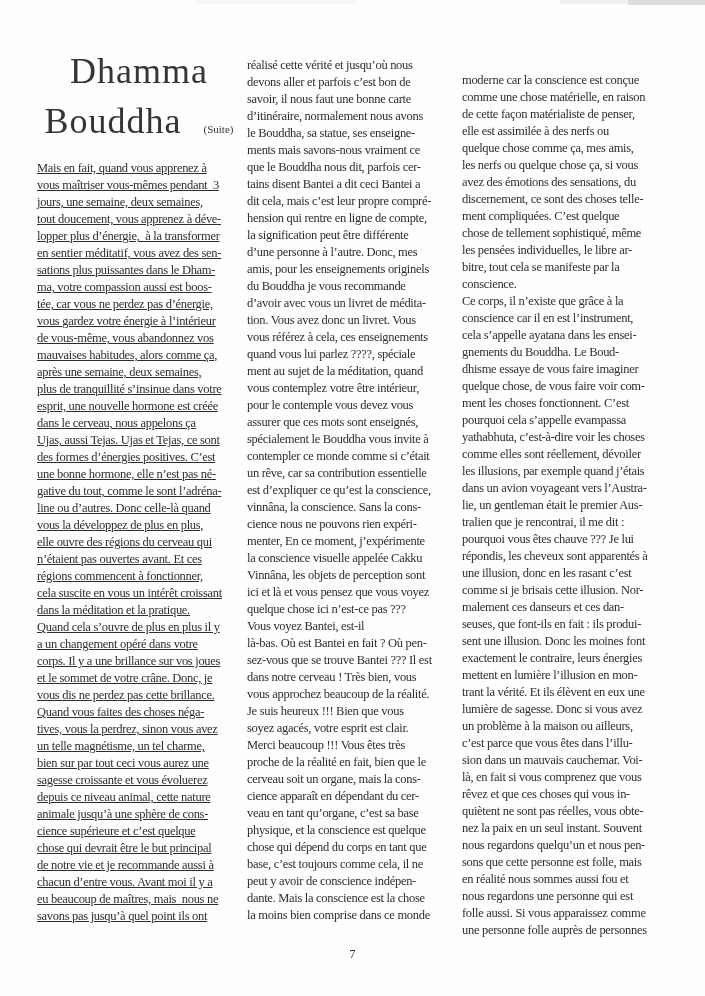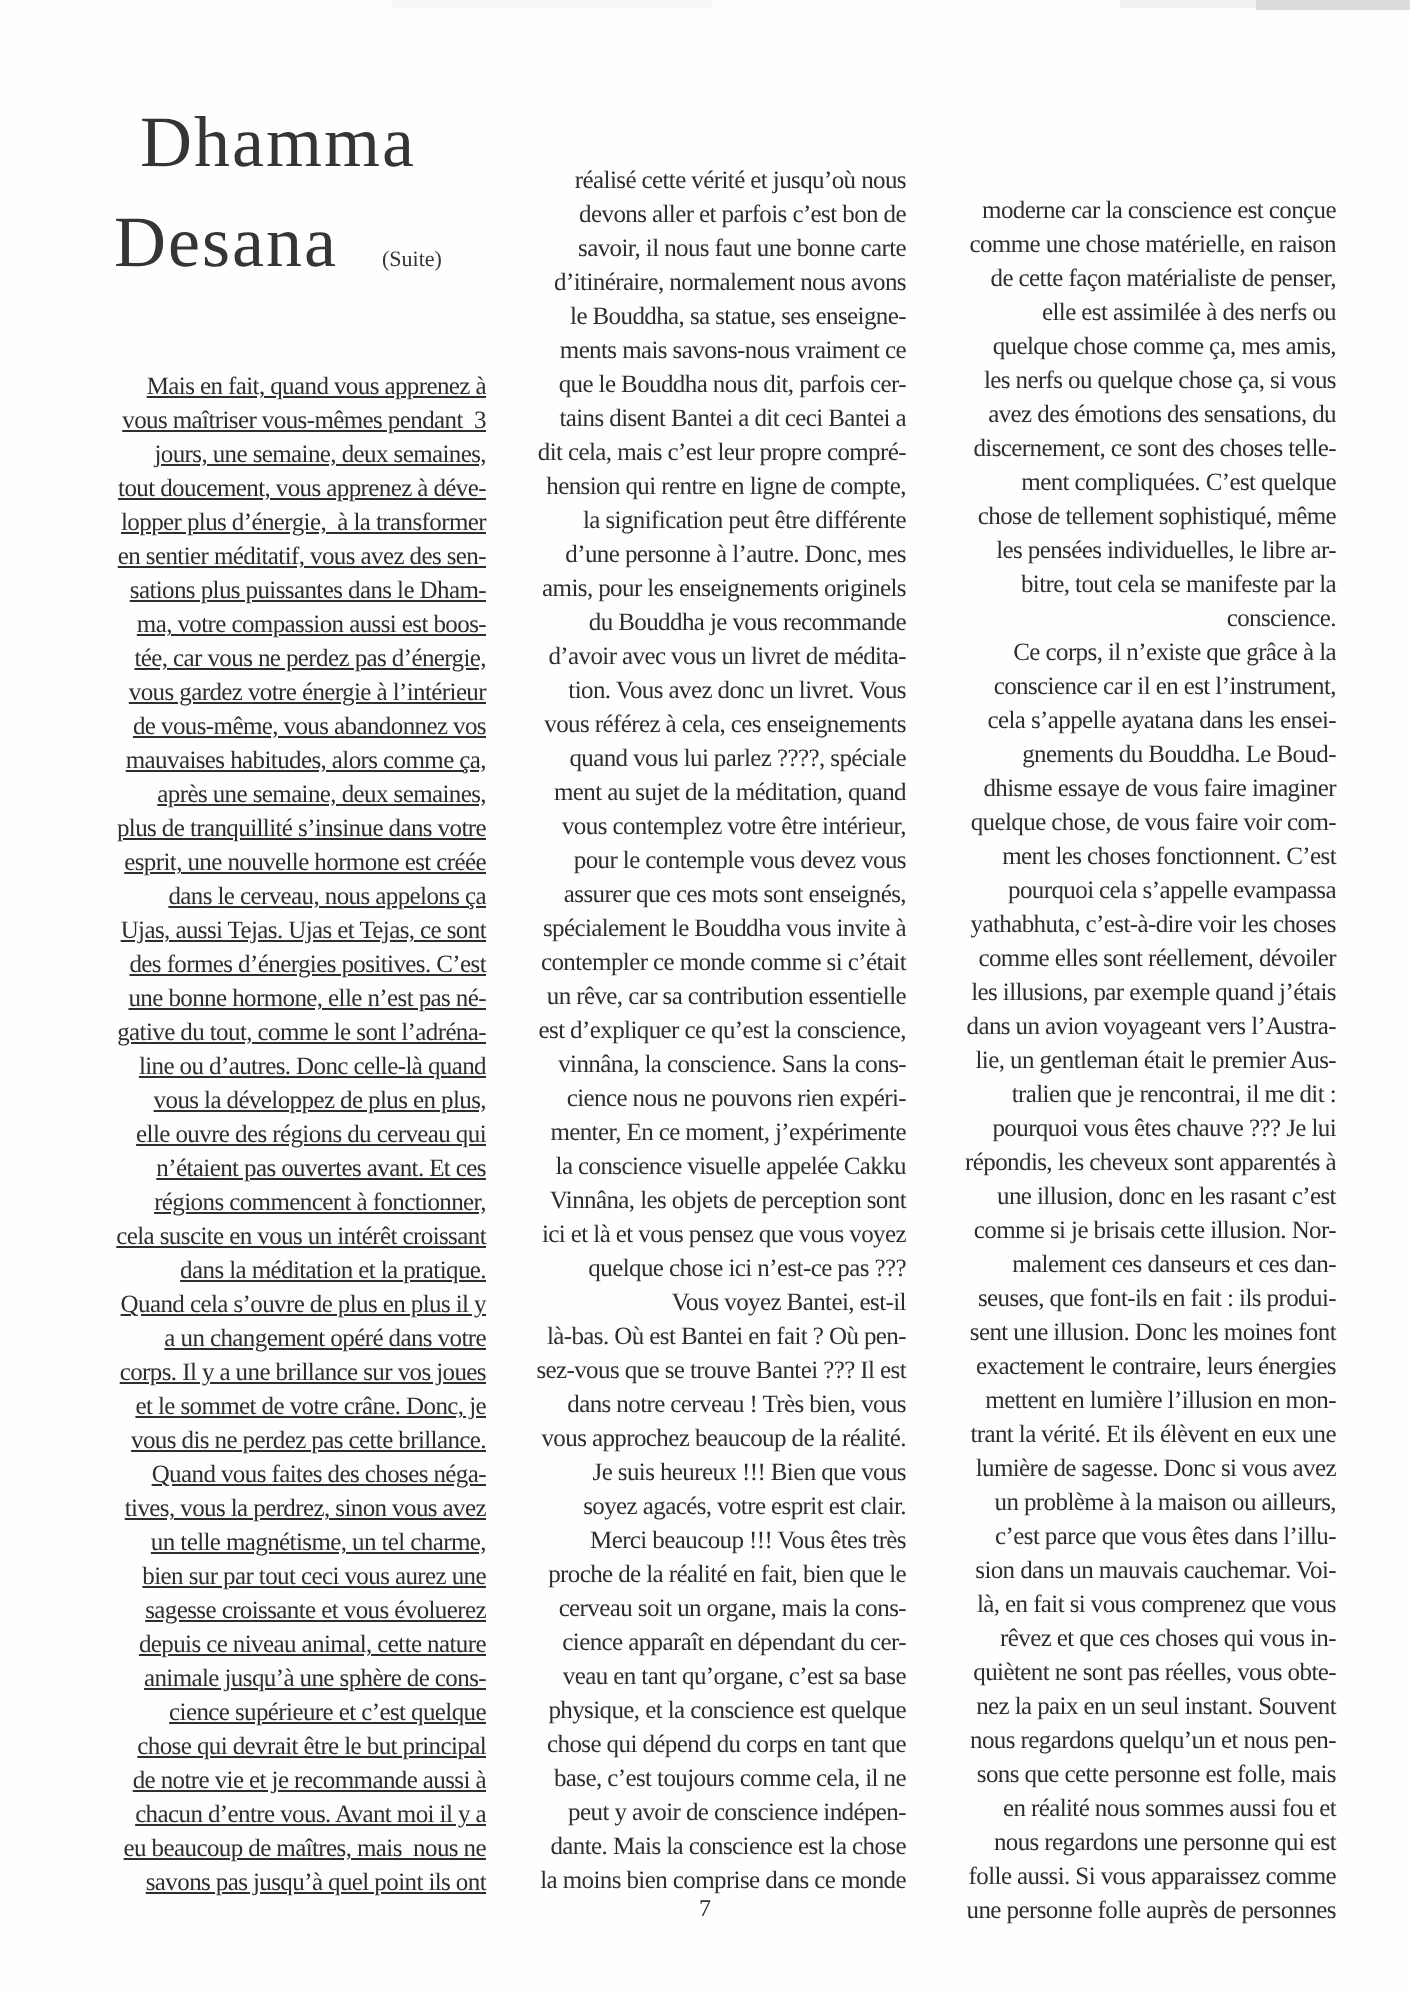--- a/index.html
+++ b/index.html
@@ -42,22 +42,21 @@
   }
 
   .col {
     position: absolute;
     width: 206px;
     font-size: 12.5px;
     line-height: 17px;
     letter-spacing: -0.3px;
     white-space: pre;
     color: #2e2e2e;
-    text-align: right;
-    margin-top: 25px;
+    text-align: left;
   }
   .col1 { left: 37px;  top: 160px; text-decoration: underline; }
   .col2 { left: 247px; top: 57px; }
   .col3 { left: 462px; top: 72px; }
 
   .page-number {
     position: absolute;
     left: 0;
     right: 0;
     top: 947px;
@@ -71,21 +70,21 @@
 
 <div class="page">
 
   <div class="scan-artifact a1"></div>
   <div class="scan-artifact a2"></div>
   <div class="scan-artifact a3"></div>
 
   <header class="title">
     <div class="title-line">Dhamma</div>
     <div class="title-line">
-      <span>Desana</span><span class="suite">(Suite)</span>
+      <span>Bouddha</span><span class="suite">(Suite)</span>
     </div>
   </header>
 
   <div class="col col1">Mais en fait, quand vous apprenez à
 vous maîtriser vous-mêmes pendant  3
 jours, une semaine, deux semaines,
 tout doucement, vous apprenez à déve-
 lopper plus d’énergie,  à la transformer
 en sentier méditatif, vous avez des sen-
 sations plus puissantes dans le Dham-

